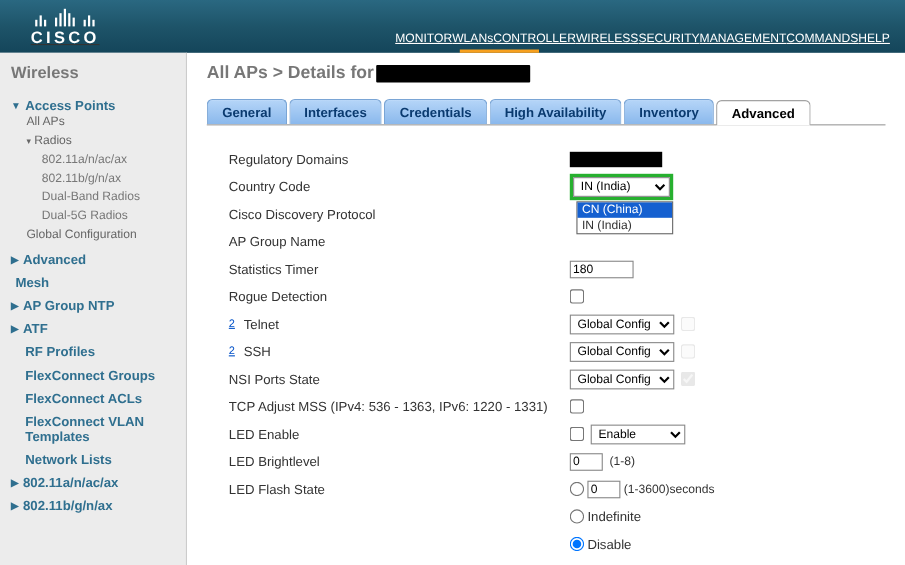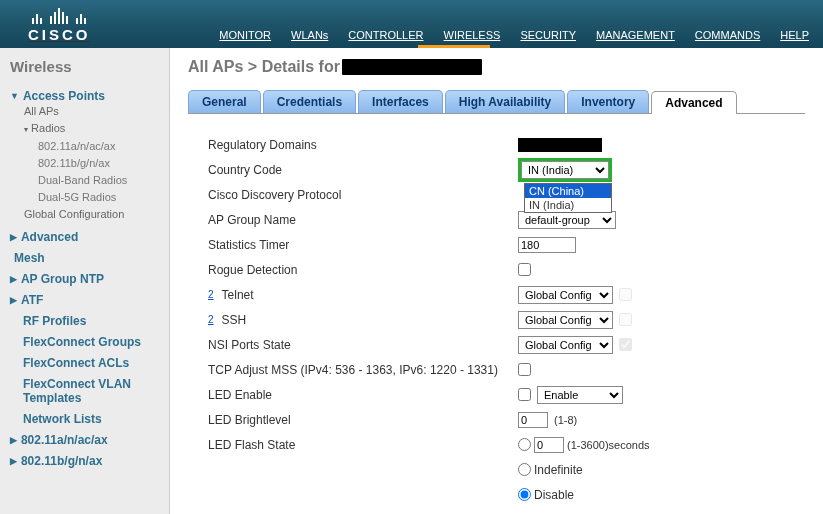--- a/index.html
+++ b/index.html
@@ -3,21 +3,21 @@
 <meta charset="utf-8">
 <style>
   * { box-sizing: border-box; margin: 0; padding: 0; }
   body { font-family: Arial, Helvetica, sans-serif; font-size: 12px; color: #333; background: #fff; width: 823px; }
   
   .topbar { height: 48px; background: linear-gradient(#2a6881, #1e5469 50%, #14455a); display: flex; align-items: flex-end; padding: 0 14px 3px 28px; text-decoration: underline; }
   .logo-wrap { display: flex; flex-direction: column; align-items: center; color: #fff; margin-right: 60px; margin-bottom: 2px; }
   .logo-bars { display:flex; align-items:flex-end; gap:2px; height:16px;}
   .logo-bars span { display:inline-block; width:2px; background:#fff;}
   .logo-text { font-size: 15px; letter-spacing: 3px; font-weight: bold; margin-top:2px;}
-  .topnav { display:flex; gap:20px; margin-left:auto; margin-bottom: 4px;}
+  .topnav { display:flex; margin-left:auto; margin-bottom: 4px;}
   .topnav a { color:#fff; font-size:11px; text-decoration: underline; cursor:pointer; }
   .topnav-underline { position:absolute; left:418px; top:45px; width:72px; height:3px; background:#f7a01f;}
   
   .layout { display:flex; }
   .sidebar { width:170px; background:#ececec; border-right:1px solid #ccc; min-height:470px; padding:6px 8px 12px 10px;}
   .sidebar-title { font-size:15px; color:#777; font-weight:bold; margin-bottom:14px; margin-top:4px;}
   .side-section { margin-bottom:6px; }
   .side-head { color:#2f6f8f; font-weight:bold; font-size:12px; cursor:pointer; display:flex; align-items:center;}
   .side-head .tri { font-size:9px; margin-right:4px; color:#2f6f8f;}
   .side-sub { margin-left:14px; font-size:11px; color:#666; line-height:17px;}
@@ -132,22 +132,22 @@
   </div>
 
   <div class="main">
     <div class="page-title">
       <span>All APs &gt; Details for </span>
       <span class="blackout"></span>
     </div>
 
     <div class="tabs">
       <div class="tab">General</div>
+      <div class="tab">Interfaces</div>
       <div class="tab">Credentials</div>
-      <div class="tab">Interfaces</div>
       <div class="tab">High Availability</div>
       <div class="tab">Inventory</div>
       <div class="tab active">Advanced</div>
     </div>
 
     <div class="form">
       <div class="row">
         <div class="lbl">Regulatory Domains</div>
         <div class="ctrl">
             <span class="blackout-sm"></span>
@@ -164,23 +164,20 @@
             </div>
           </div>
         </div>
       </div>
       <div class="row">
         <div class="lbl">Cisco Discovery Protocol</div>
         <div class="ctrl"></div>
       </div>
       <div class="row">
         <div class="lbl">AP Group Name</div>
-        <div class="ctrl">
-            <select style="width:98px"><option>default-group</option></select>
-          </div>
       </div>
       <div class="row">
         <div class="lbl">Statistics Timer</div>
         <div class="ctrl">
             <input type="text" style="width: 58px;" value="180">
           </div>
       </div>
       <div class="row">
         <div class="lbl">Rogue Detection</div>
         <div class="ctrl">

